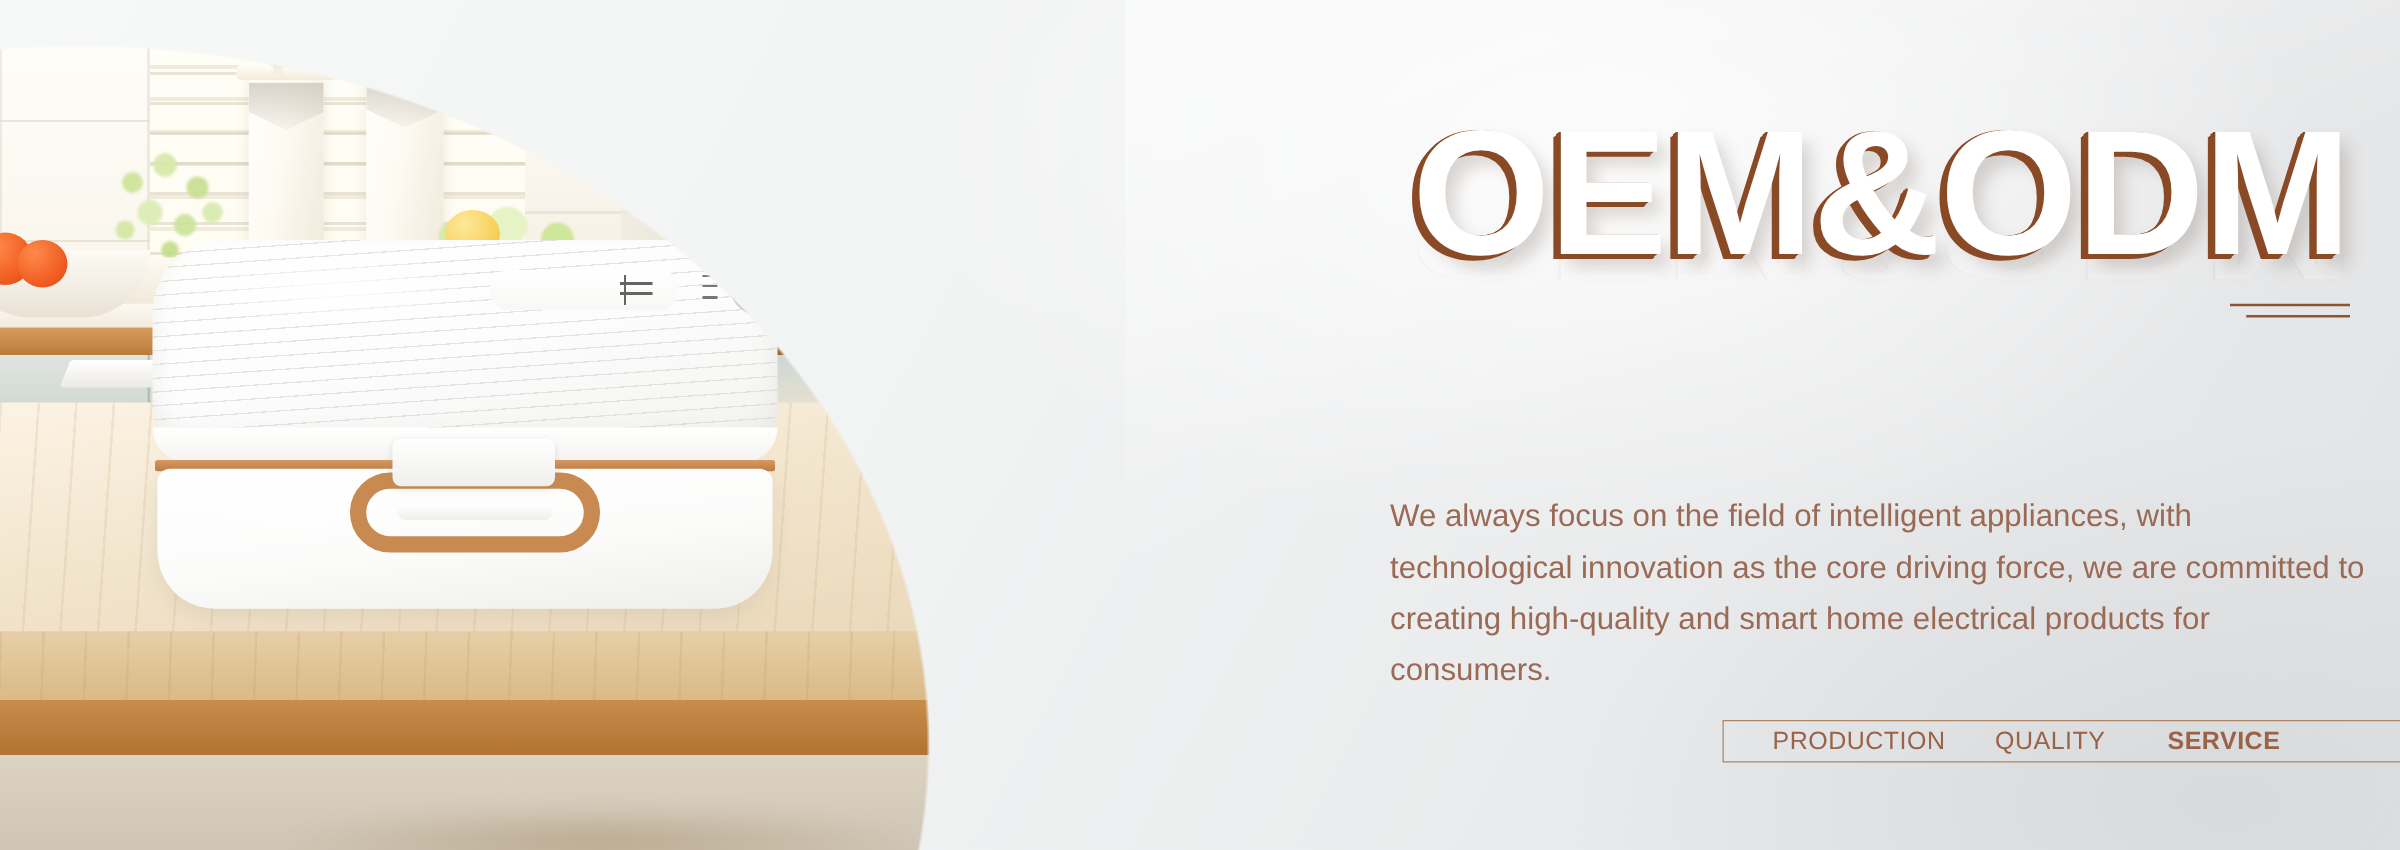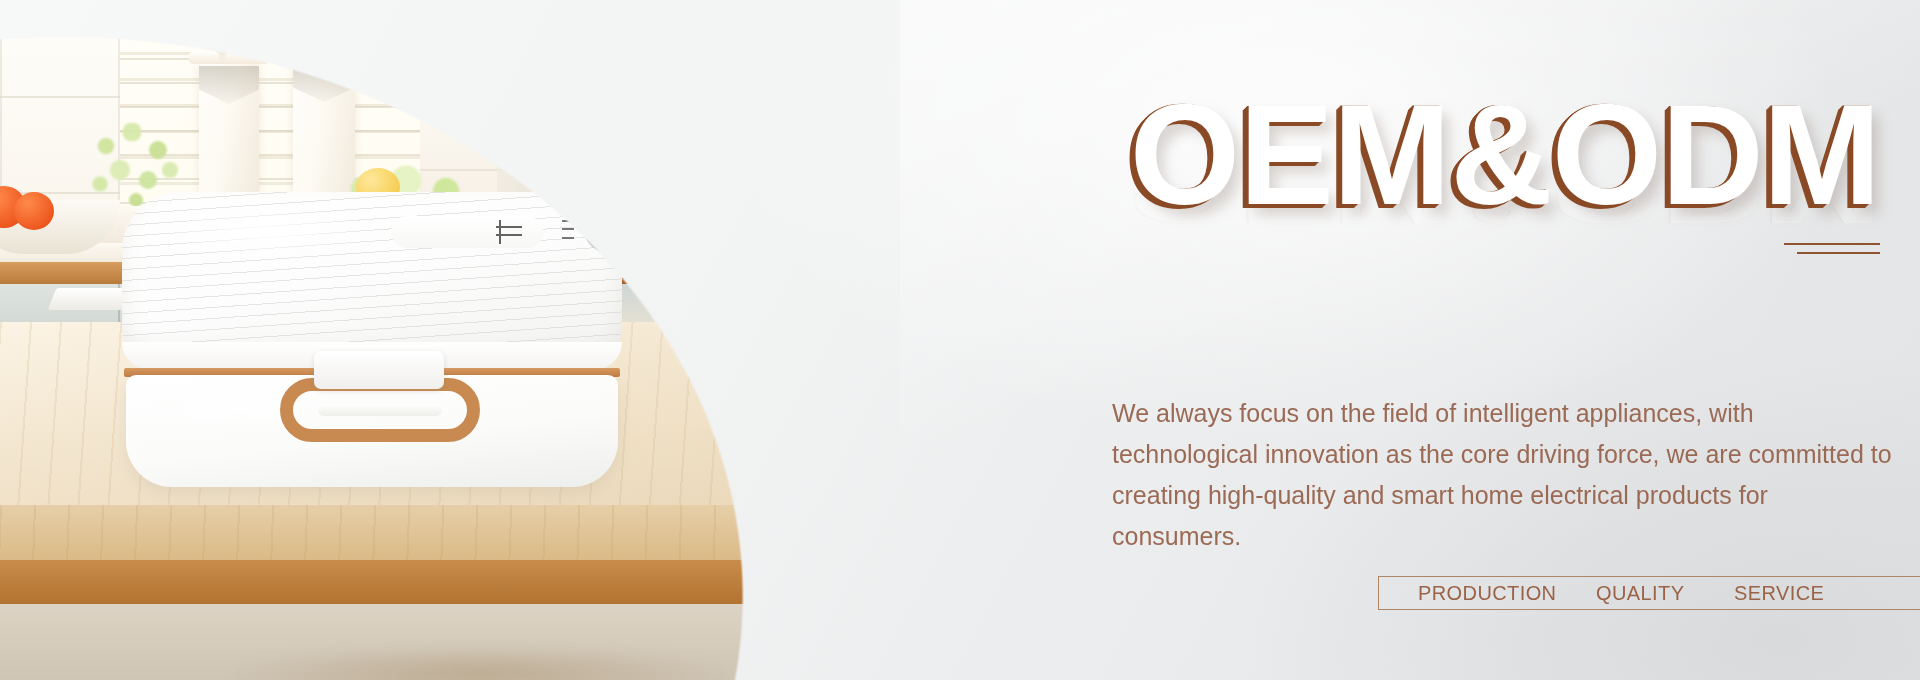--- a/index.html
+++ b/index.html
@@ -251,21 +251,21 @@
     font-size:25px;line-height:41px;color:#9b6a55;text-align:left;margin-left:42px;}
 
   .tagbar{position:absolute;left:1378px;top:576px;width:620px;height:34px;
     border:1.6px solid #b08563;box-sizing:border-box;background:transparent;}
   .tags{position:absolute;left:1378px;top:576px;width:620px;height:34px;
     display:flex;align-items:center;gap:0;padding-left:40px;box-sizing:border-box;
     font-size:20px;color:#9a6348;letter-spacing:.4px;}
   .tags span{display:inline-block;}
   .tag-innovation{width:178px;}
   .tag-quality{width:138px;}
-  .tag-service{width:120px;}
+  .tag-service{width:120px;font-weight:bold;}
 </style>
 </head>
 <body>
 
 <div id="banner">
 
   <div class="right-bg"></div>
   <div class="bg-wash"></div>
 
   <div class="photo-wrap">

